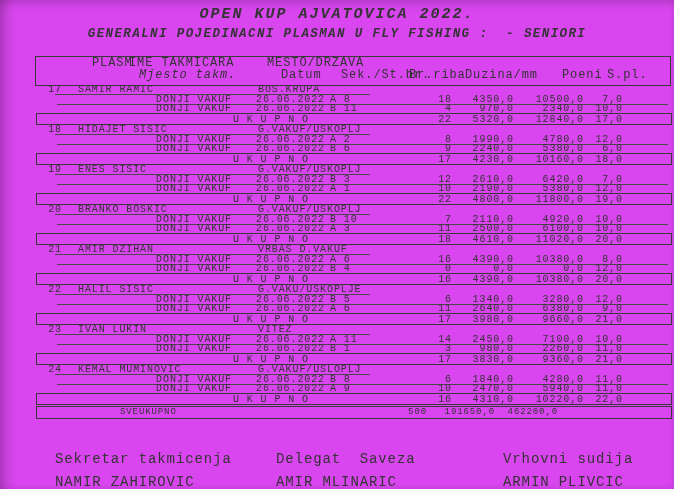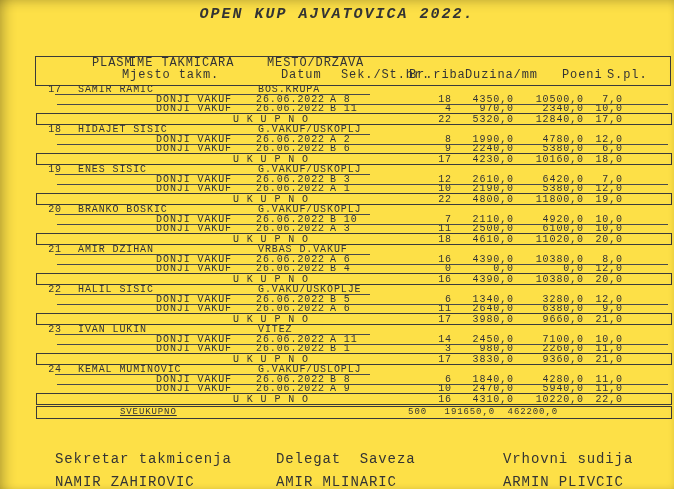--- a/index.html
+++ b/index.html
@@ -1,37 +1,37 @@
 <!DOCTYPE html>
 <html><head>
 <meta charset="utf-8">
 <style>
   html,body{margin:0;padding:0;}
   .page{
     position:relative; width:674px; height:489px; overflow:hidden;
-    background:#fde047;
+    background:#d946ef;
     box-shadow: inset 12px 0 14px -9px rgba(0,0,0,0.30),
                 inset 0 10px 12px -8px rgba(0,0,0,0.20),
                 inset -4px -4px 8px -6px rgba(0,0,0,0.15);
     font-family:"Liberation Mono", monospace;
     color:#343434;
   }
   .abs{position:absolute; white-space:pre;}
   .title{top:6px; left:0; width:100%; text-align:center;
          font-size:15px; font-weight:bold; font-style:italic; letter-spacing:2px;}
   .subtitle{top:27px; left:0; width:100%; text-align:center;
             font-size:12.5px; font-weight:bold; font-style:italic; letter-spacing:1.4px;}
   .closing{top:45px; left:245px; font-size:9px; letter-spacing:1.3px;}
   .small{font-size:14px; letter-spacing:0.9px;}
   .header-box{position:absolute; left:35px; right:3px; top:56px; height:28px;
               border:1.5px solid #3a3a3a;}
   .hrow1{top:58px;} .hrow2{top:70px;}
   .hcell{position:absolute; top:0; white-space:pre; font-size:12px; letter-spacing:0.9px; line-height:11px;margin-left:9px;}
   .h-plasm{left:83px;} .h-ime{left:120px;} .h-mesto{left:258px;}
-  .h-mjesto{left:113px;} .h-datum{left:272px;} .h-sek{left:332px;}
+  .h-mjesto{left:130px;font-style:italic;} .h-datum{left:272px;} .h-sek{left:332px;}
   .h-riba{left:400px;} .h-duzina{left:456px;} .h-poeni{left:553px;} .h-spl{left:598px;}
 
   .tbody{position:absolute; top:85px; left:0; right:0;}
   .row{position:relative; height:9.5px; line-height:9.8px; font-size:10px; letter-spacing:0.9px;}
   .row > span{position:absolute; top:0; white-space:pre;}
   .name-row::after{content:""; position:absolute; left:55px; right:304px; bottom:-0.5px;
                    border-bottom:1px solid #4a4a4a;}
   .round-row::after{content:""; position:absolute; left:57px; right:6px; bottom:-0.5px;
                     border-bottom:1px solid #4a4a4a;}
   .total-row{height:11px; line-height:11px; margin-bottom:0.5px;}
@@ -47,34 +47,35 @@
   .c-city{left:258px;}
   .c-venue{left:142px; width:90px; text-align:right;}
   .c-date{left:256px;}
   .c-sector{left:330px;}
   .c-fish{left:392px; width:60px; text-align:right;}
   .c-length{left:452px; width:62px; text-align:right;}
   .c-points{left:514px; width:70px; text-align:right;}
   .c-spl{left:584px; width:39px; text-align:right;}
   .c-ukupno{left:233px;}
 
-  .g-label{left:120px;text-decoration:underline;}
+  .g-label{left:120px;}
   .g-fish{left:367px; width:60px; text-align:right;}
   .g-length{left:433px; width:62px; text-align:right;}
   .g-points{left:496px; width:62px; text-align:right;}
 
   .f-sec{left:55px;}  .f-del{left:276px;} .f-jud{left:503px;}
   .f-lab{top:451px;}  .f-nam{top:463px;margin-top:11px;}
 </style>
 </head>
 <body>
 
 <div class="page">
 
   <div class="abs title">OPEN KUP AJVATOVICA 2022.</div>
+  <div class="abs subtitle">GENERALNI POJEDINACNI PLASMAN U FLY FISHING :  - SENIORI</div>
 
   <div class="header-box"></div>
   <div class="abs hrow1" style="left:0;right:0;height:11px;">
     <span class="hcell h-plasm">PLASM</span>
     <span class="hcell h-ime">IME TAKMICARA</span>
     <span class="hcell h-mesto">MESTO/DRZAVA</span>
   </div>
   <div class="abs hrow2" style="left:0;right:0;height:11px;">
     <span class="hcell h-mjesto">Mjesto takm.</span>
     <span class="hcell h-datum">Datum</span>

